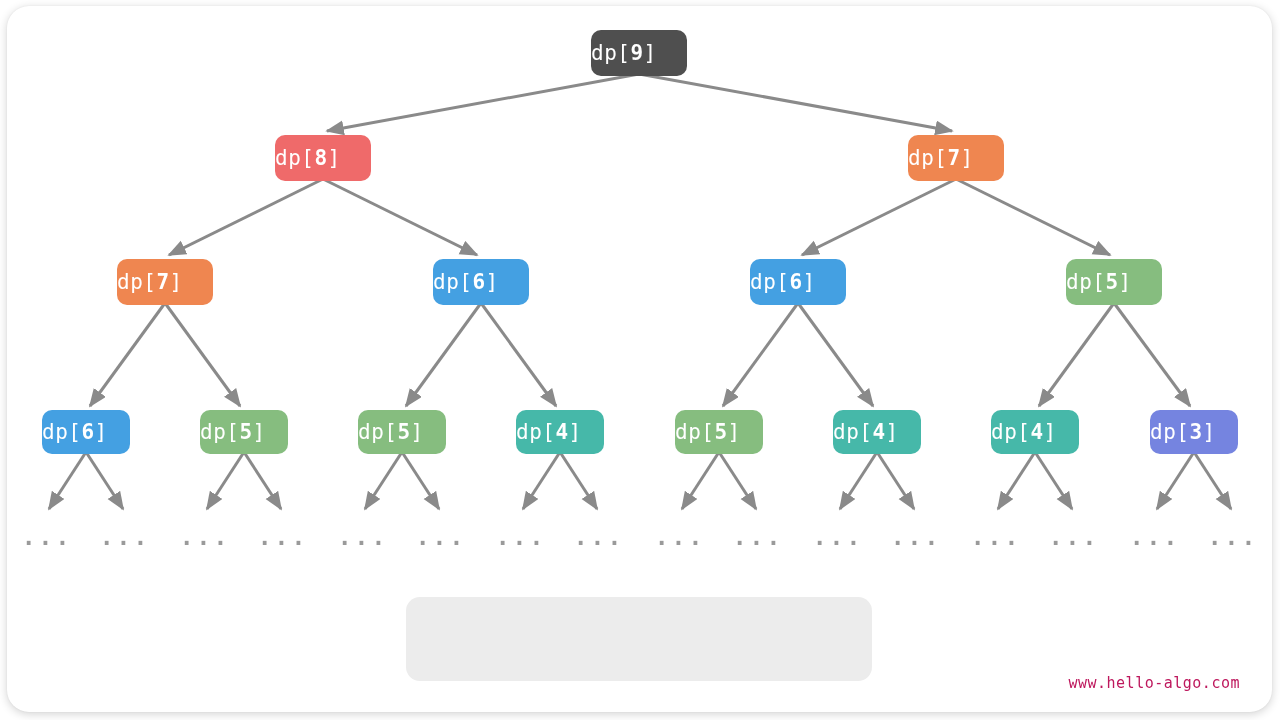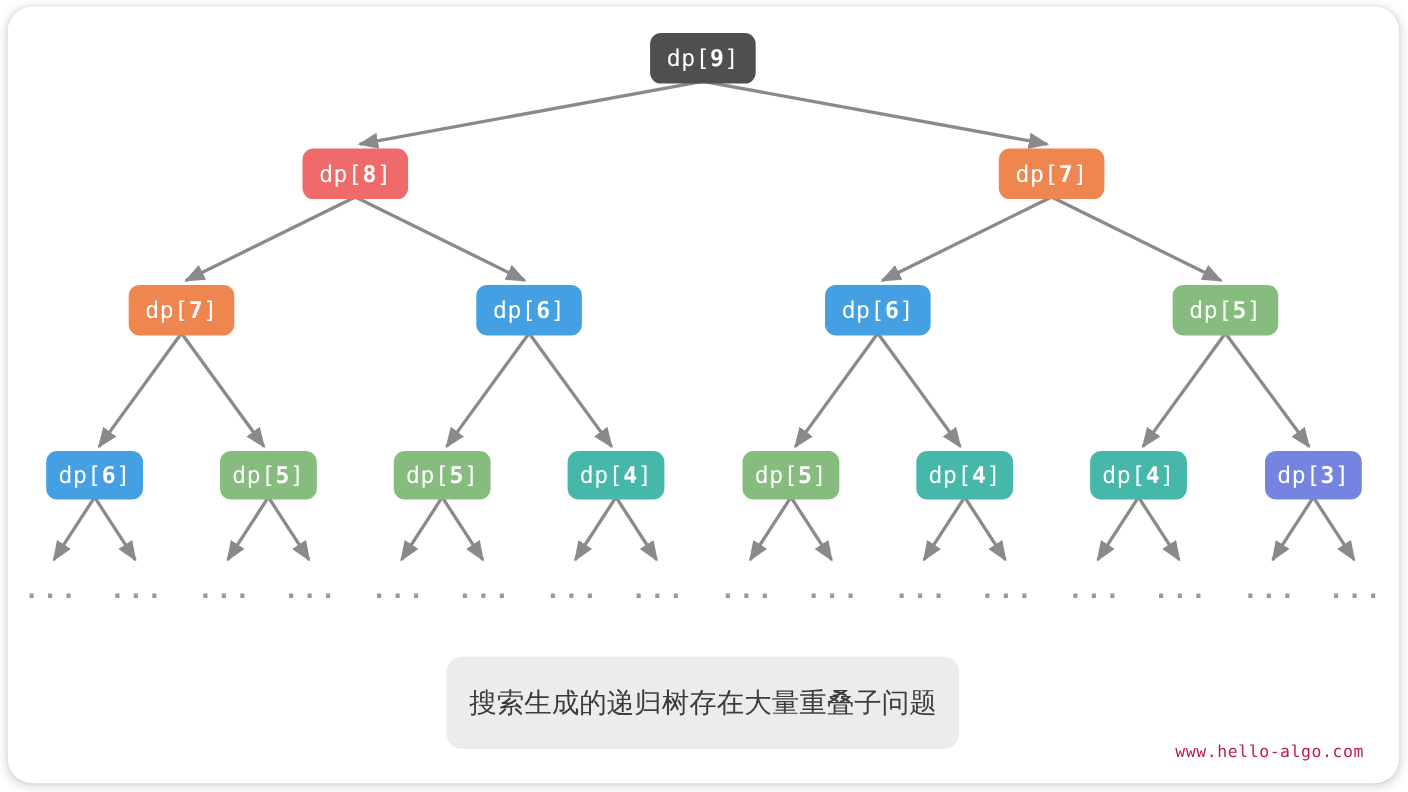--- a/index.html
+++ b/index.html
@@ -24,21 +24,21 @@
   }
   #edges-layer {
     position: absolute;
     left: 0; top: 0;
     pointer-events: none;
   }
   .tree-node {
     position: absolute;
     display: flex;
     align-items: center;
-    justify-content: center;
+    justify-content: flex-start;
     border-radius: 10px;
     color: #ffffff;
     font-family: "DejaVu Sans Mono", "Liberation Mono", monospace;
     font-size: 21px;
     letter-spacing: 0.5px;
     transform: translate(-50%, -50%);
     white-space: nowrap;
   }
   .tree-node .num { font-weight: bold; }
   .leaf-ellipsis {
@@ -218,17 +218,16 @@
       <div class="leaf-ellipsis" style="left: 758px; top: 537px;">...</div>
       <div class="leaf-ellipsis" style="left: 838px; top: 537px;">...</div>
       <div class="leaf-ellipsis" style="left: 916px; top: 537px;">...</div>
       <div class="leaf-ellipsis" style="left: 996px; top: 537px;">...</div>
       <div class="leaf-ellipsis" style="left: 1074px; top: 537px;">...</div>
       <div class="leaf-ellipsis" style="left: 1155px; top: 537px;">...</div>
       <div class="leaf-ellipsis" style="left: 1233px; top: 537px;">...</div>
     </div>
 
   <div class="caption-box" style="background: rgb(236, 236, 236); color: rgb(60, 60, 60);">
-    <div>搜索生成的递归树存在大量重叠子问题</div>
   </div>
 
   <div class="watermark">www.hello-algo.com</div>
 </div>
 
 </body></html>

